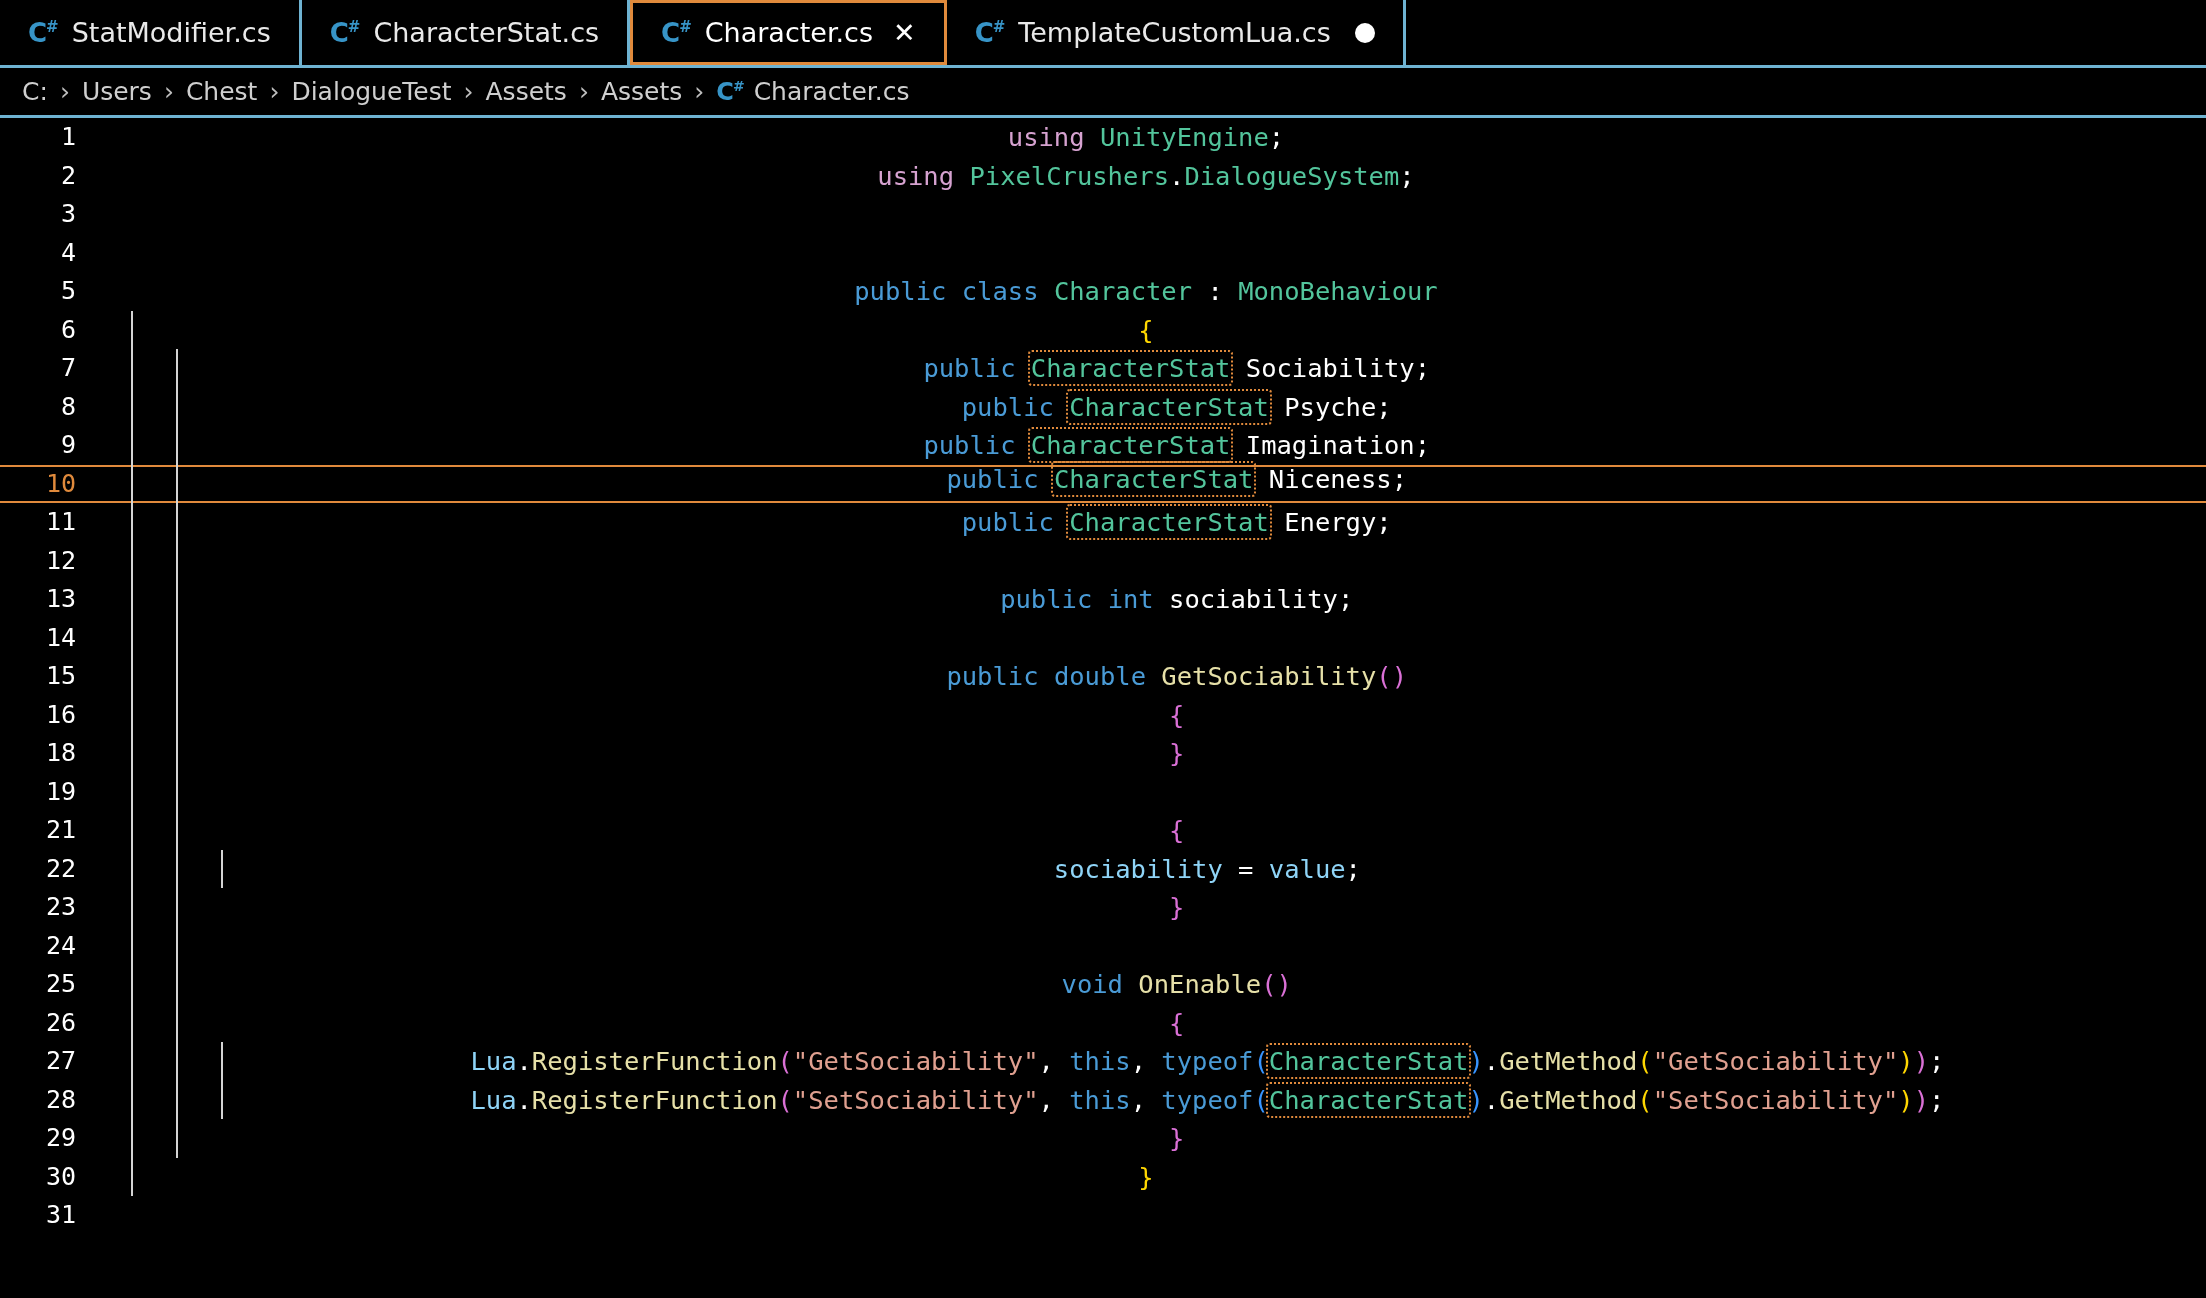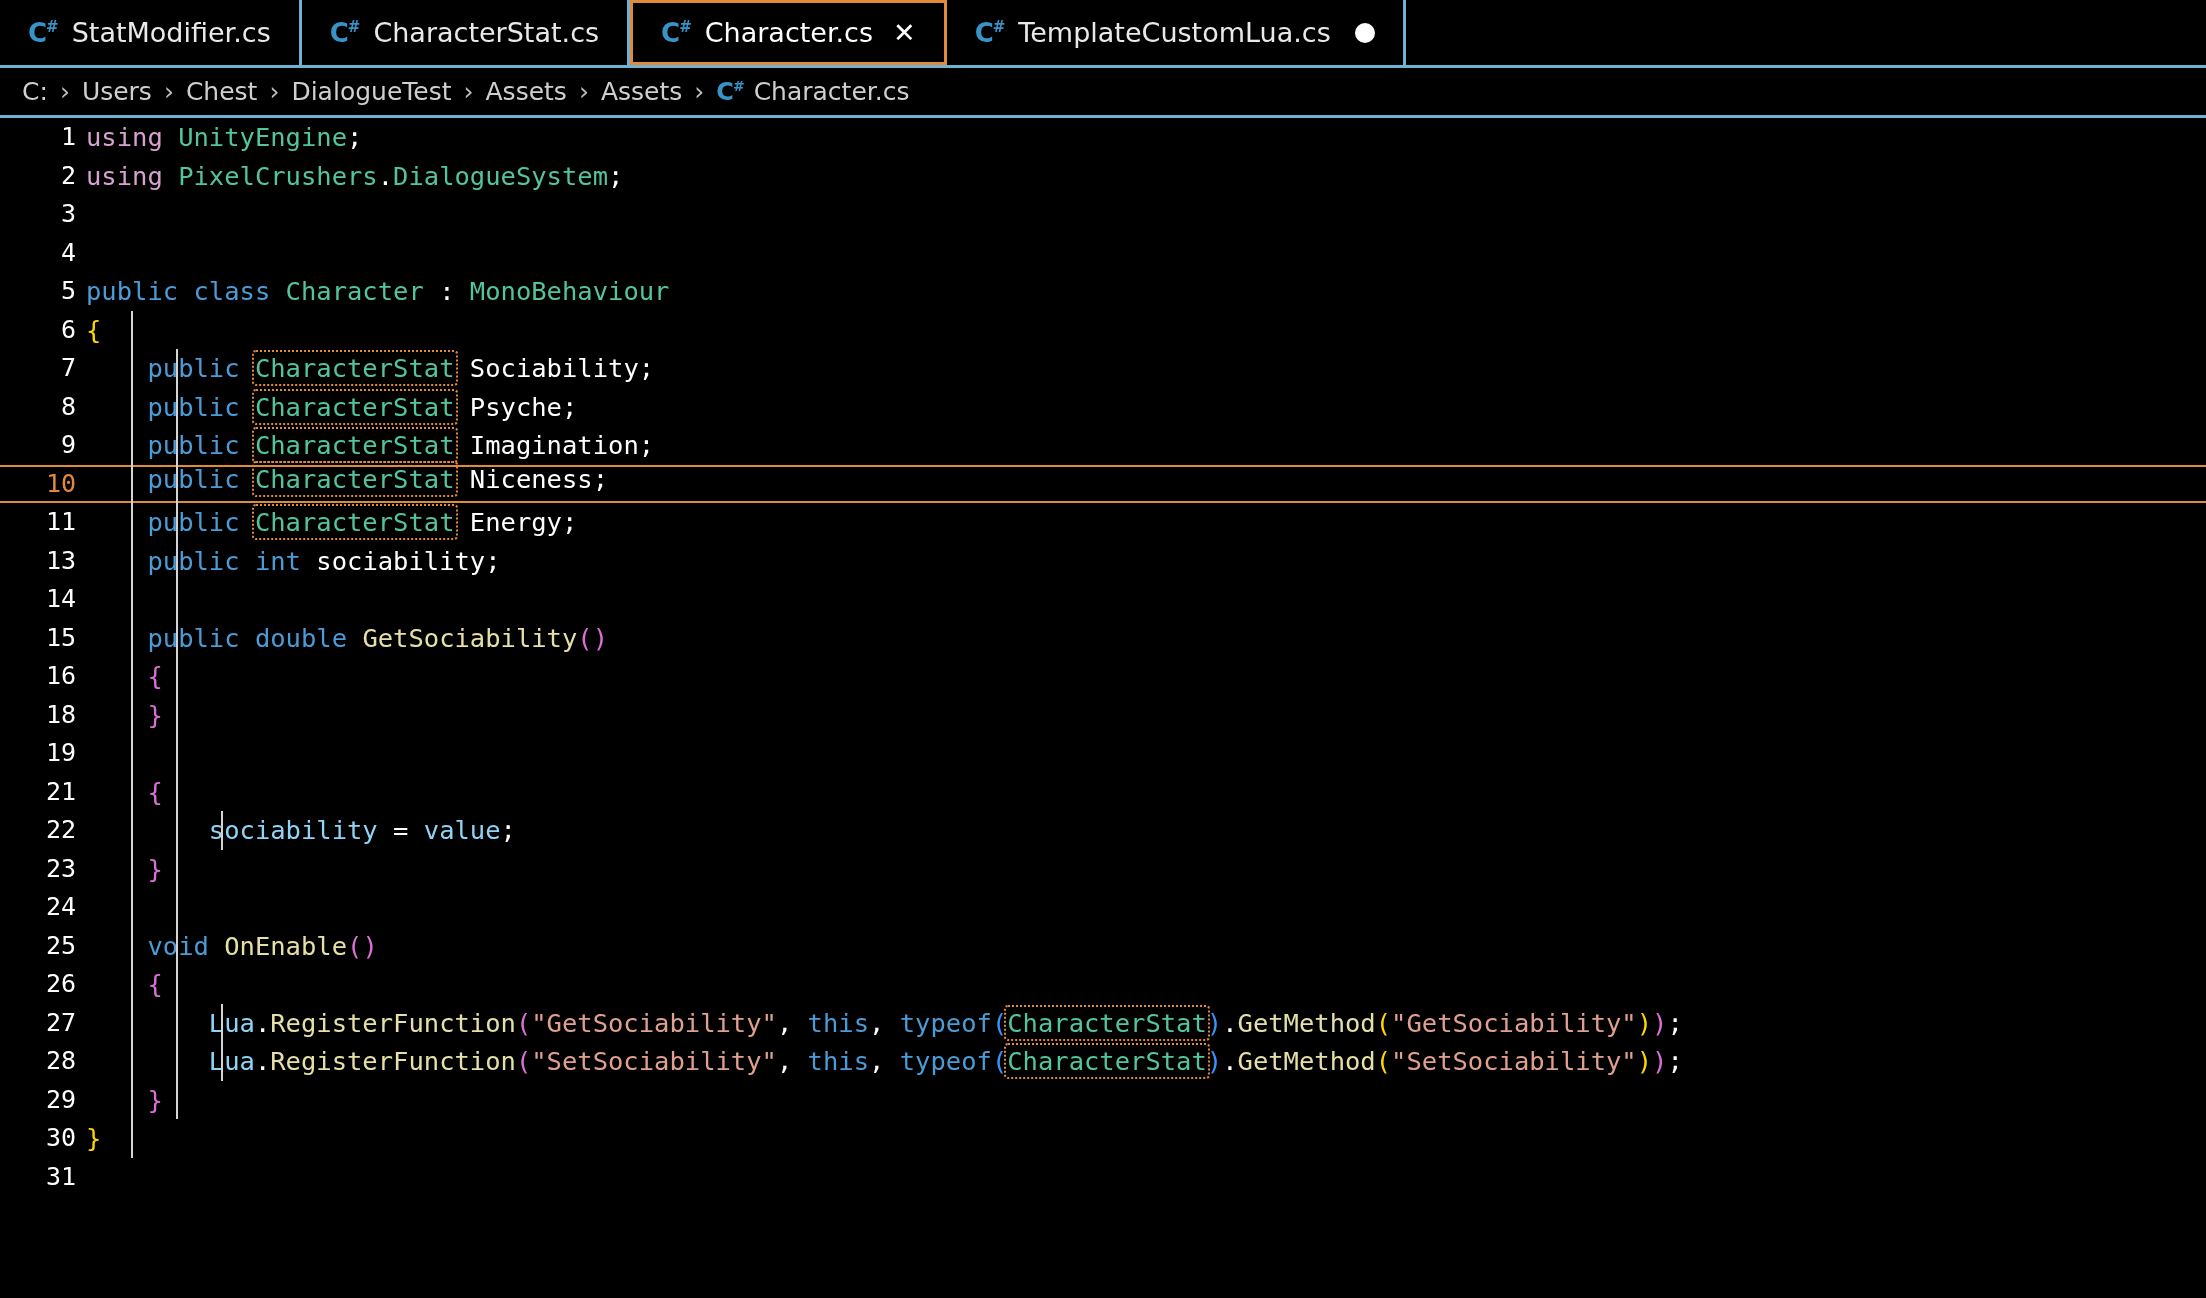--- a/index.html
+++ b/index.html
@@ -169,20 +169,21 @@
   .code {
     position: relative;
     flex: 1;
     font-family: "DejaVu Sans Mono", "Liberation Mono", monospace;
     font-size: 25.5px;
     line-height: 38px;
     white-space: pre;
     color: #ffffff;
     padding-left: 0px;
     height: 38.5px;
+    text-align: center;
   }
   .line.current .code { height: 48px; }
 
   
   .iguide {
     position: absolute;
     top: 0;
     bottom: 0;
     width: 2px;
     background: #d4d4d4;
@@ -308,20 +309,24 @@
       <div class="line current">
         <span class="gutter">10</span>
         <span class="code"><span class="iguide" style="left:45px"></span><span class="iguide" style="left:90px"></span>    <span class="t-kw">public</span> <span class="t-type hl-box">CharacterStat</span> <span class="t-plain">Niceness;</span></span>
       </div>
 
       <div class="line">
         <span class="gutter">11</span>
         <span class="code"><span class="iguide" style="left:45px"></span><span class="iguide" style="left:90px"></span>    <span class="t-kw">public</span> <span class="t-type hl-box">CharacterStat</span> <span class="t-plain">Energy;</span></span>
       </div>
 
+      <div class="line">
+        <span class="gutter">12</span>
+        <span class="code"><span class="iguide" style="left:45px"></span><span class="iguide" style="left:90px"></span></span>
+      </div>
 
       <div class="line">
         <span class="gutter">13</span>
         <span class="code"><span class="iguide" style="left:45px"></span><span class="iguide" style="left:90px"></span>    <span class="t-kw">public</span> <span class="t-kw">int</span> <span class="t-plain">sociability;</span></span>
       </div>
 
       <div class="line">
         <span class="gutter">14</span>
         <span class="code"><span class="iguide" style="left:45px"></span><span class="iguide" style="left:90px"></span></span>
       </div>

